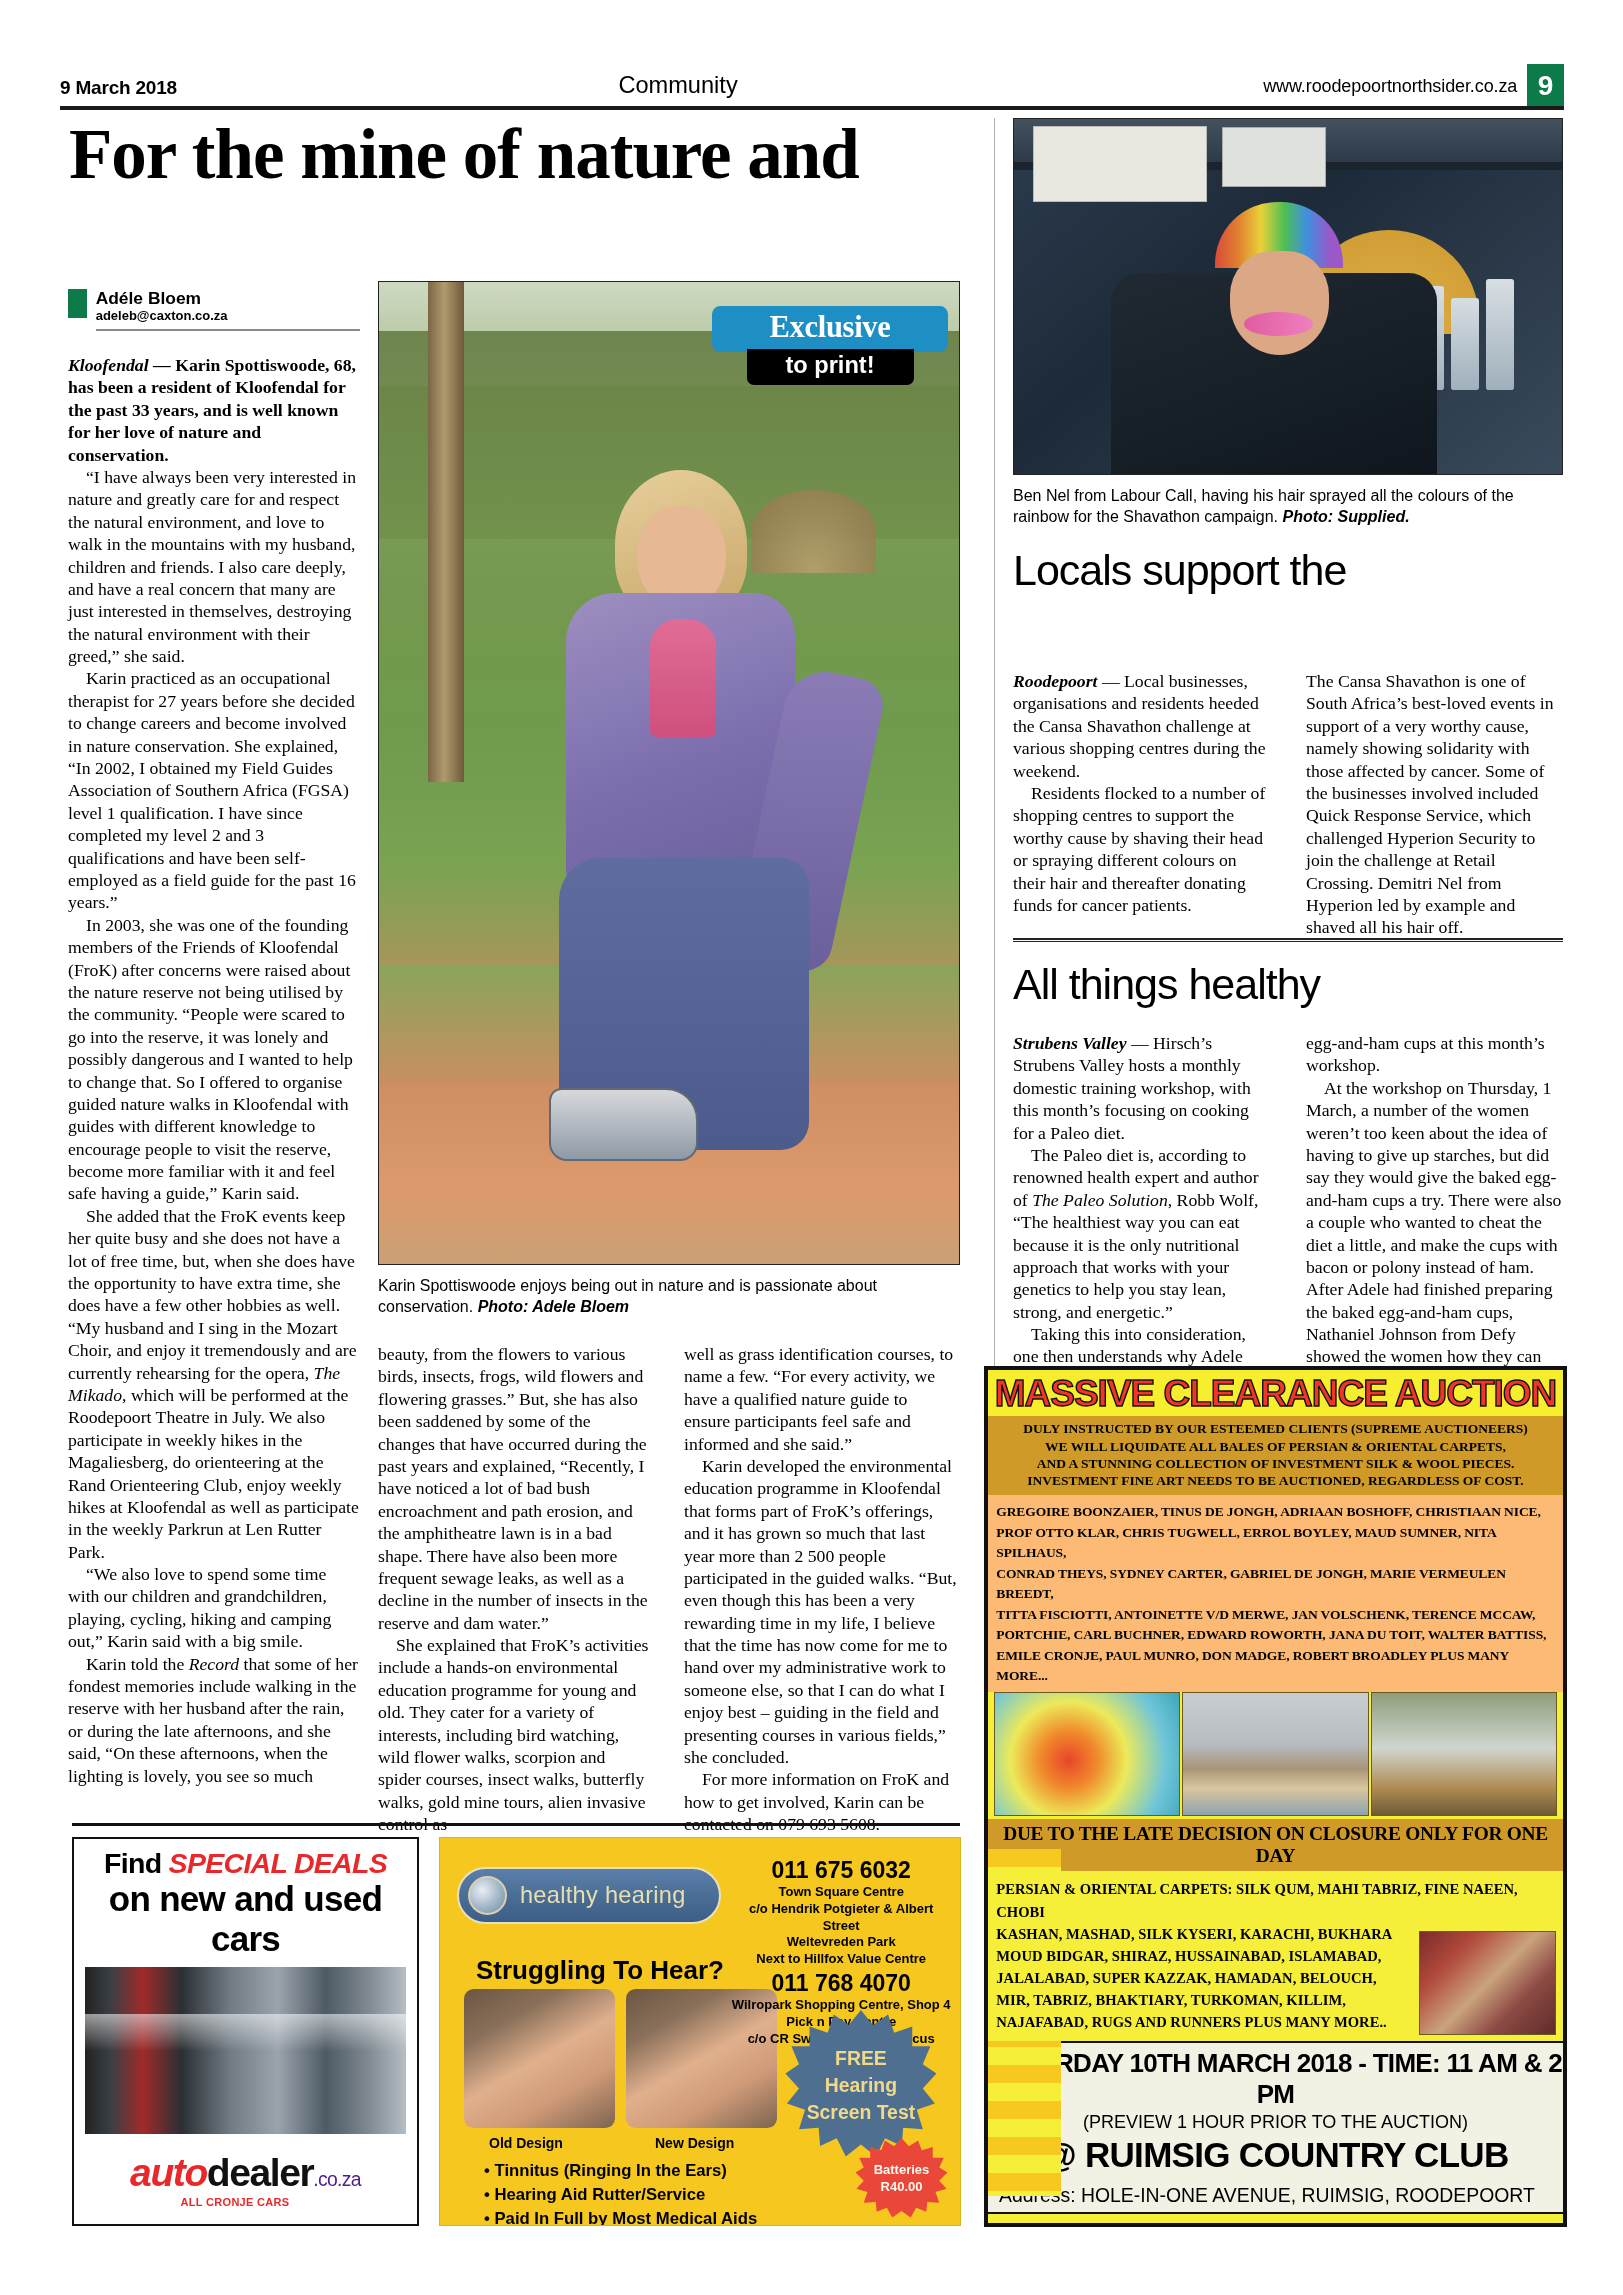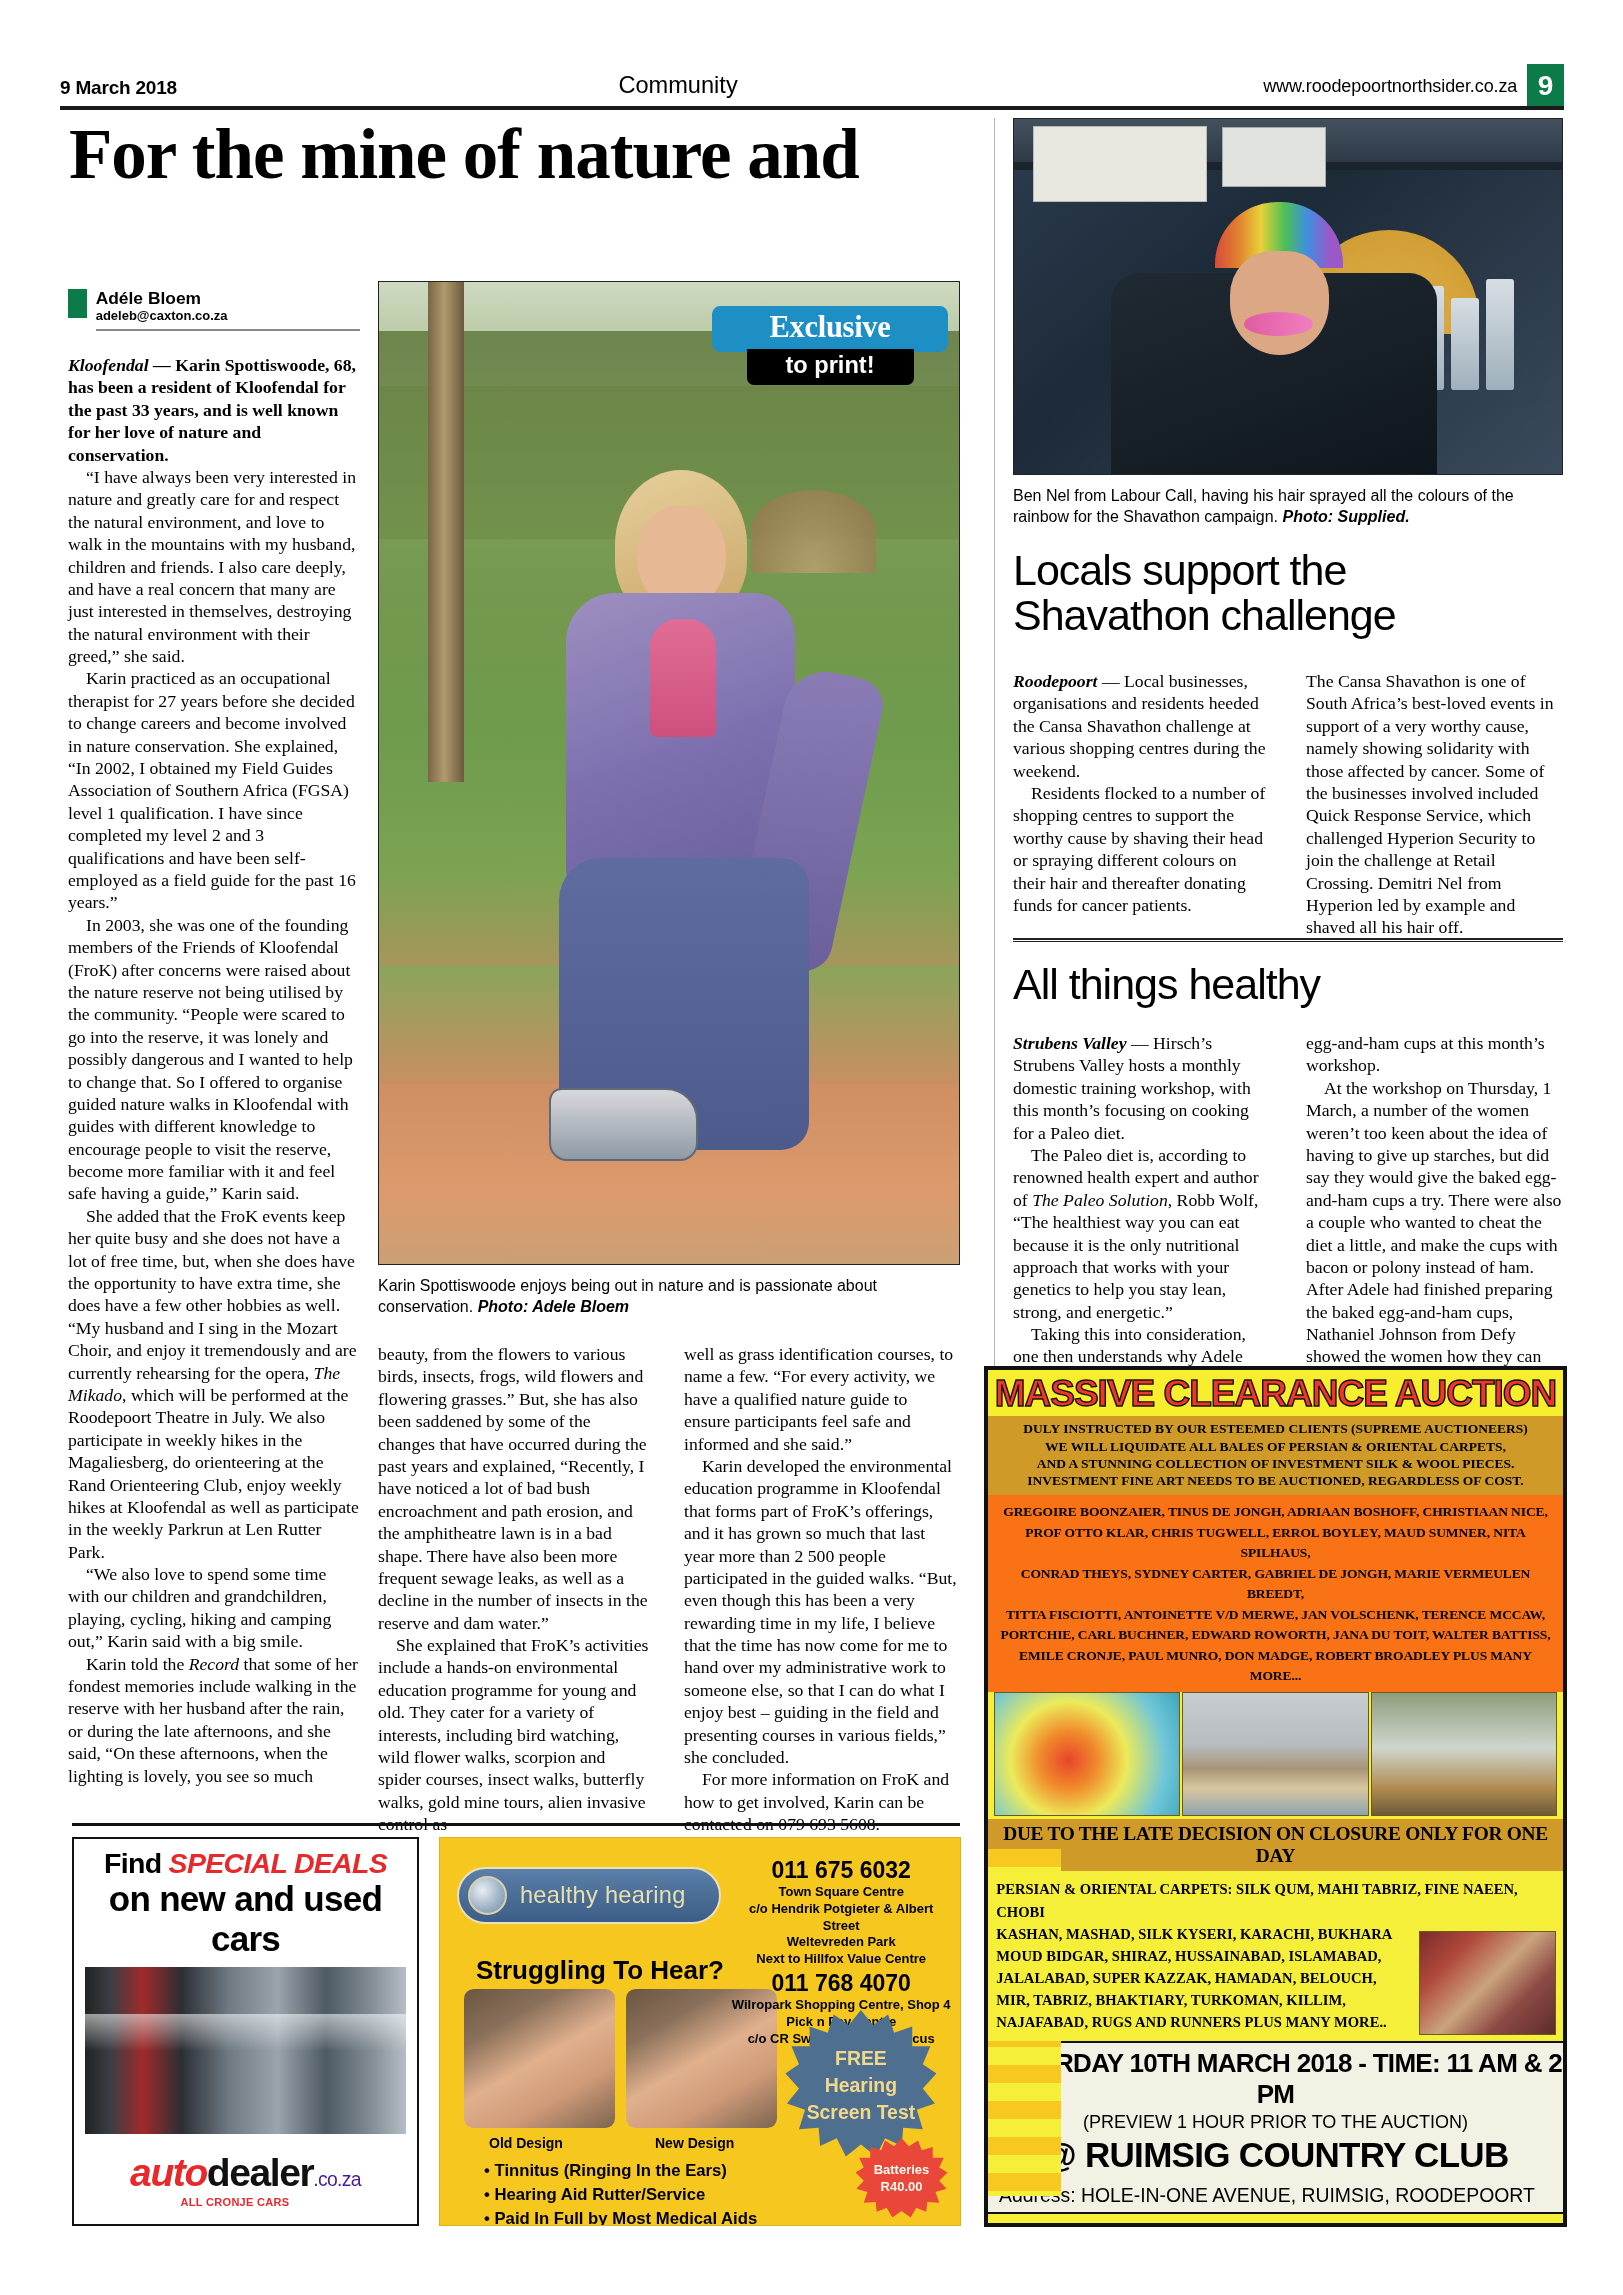--- a/index.html
+++ b/index.html
@@ -149,21 +149,21 @@
   
   .ad-auction {
     position: absolute; left: 984px; top: 1366px; width: 583px; height: 861px;
     border: 4.2px solid #111; background: #f6ef3a; overflow: hidden;
   }
   .aa-title { background: #f7ef2e; text-align: center; padding: 2.8px 0 1.4px; }
   .aa-title span { color: #f0362b; font-family: "Liberation Sans", sans-serif; font-weight: bold;
     font-size: 37px; letter-spacing: -1px; -webkit-text-stroke: 1.4px #111; }
   .aa-band { background: #cf9a27; padding: 4.2px 7px 5.6px; text-align: center; }
   .aa-band div { font-family: "Liberation Serif", serif; font-weight: bold; font-size: 13.5px; line-height: 1.28; }
-  .aa-artists { background: #f97316; padding: 7px 8.3px 5.6px; text-align: center; }
+  .aa-artists { background: #fdba74; padding: 7px 8.3px 5.6px; }
   .aa-artists div { font-family: "Liberation Serif", serif; font-weight: bold; font-size: 13.5px; line-height: 1.52; letter-spacing: -0.1px; }
   .aa-pics { display: flex; height: 124px; gap: 2.8px; padding: 0 5.6px; background: #f6ef3a; }
   .aa-pic { flex: 1; border: 0.7px solid #6b5a20; }
   .aa-pic1 { background: radial-gradient(circle at 40% 55%, #e8452a 0%, #f08a2b 22%, #ecea5a 45%, #6fc6d8 75%, #3fa5bb 100%); }
   .aa-pic2 { background: linear-gradient(180deg,#c8cdd2 0%, #b7bcc0 42%, #a89578 62%, #d8c69e 78%, #8fa4b0 100%); }
   .aa-pic3 { background: linear-gradient(180deg,#8f9d7c 0%, #cfd6cf 45%, #b08b52 78%, #6e5a38 100%); }
   .aa-oneday { background: #cf9a27; text-align: center; padding: 3.5px 0 4.9px; margin-top: 2.8px; }
   .aa-oneday span { font-family: "Liberation Serif", serif; font-weight: bold; font-size: 19.4px; letter-spacing: -0.3px; }
   .aa-carpets { background: #f6ef3a; padding: 7px 8.3px 7px; position: relative; min-height: 136px; }
   .aa-carpets div { font-family: "Liberation Serif", serif; font-weight: bold; font-size: 14.6px; line-height: 1.52; }
@@ -334,21 +334,20 @@
       <div class="pb-moustache"></div>
     </div>
   </div>
   <div class="cap-ben">
     <span>Ben Nel from Labour Call, having his hair sprayed all the colours of the rainbow for the Shavathon campaign.</span>
     <b>Photo: Supplied.</b>
   </div>
 
   <div class="sec-head" id="h-shav">
     <div>Locals support the</div>
-    <div>Shavathon challenge</div>
   </div>
   <div class="col" id="colS1">
       <p class="noind"><b><i>Roodepoort</i></b> — Local businesses, organisations and residents heeded the Cansa Shavathon challenge at various shopping centres during the weekend.</p>
       <p class="">Residents flocked to a number of shopping centres to support the worthy cause by shaving their head or spraying different colours on their hair and thereafter donating funds for cancer patients.</p>
     </div>
   <div class="col" id="colS2">
       <p class="noind">The Cansa Shavathon is one of South Africa’s best-loved events in support of a very worthy cause, namely showing solidarity with those affected by cancer. Some of the businesses involved included Quick Response Service, which challenged Hyperion Security to join the challenge at Retail Crossing. Demitri Nel from Hyperion led by example and shaved all his hair off.</p>
     </div>
 
   <div class="dbl-rule" id="rule-heal"></div>

